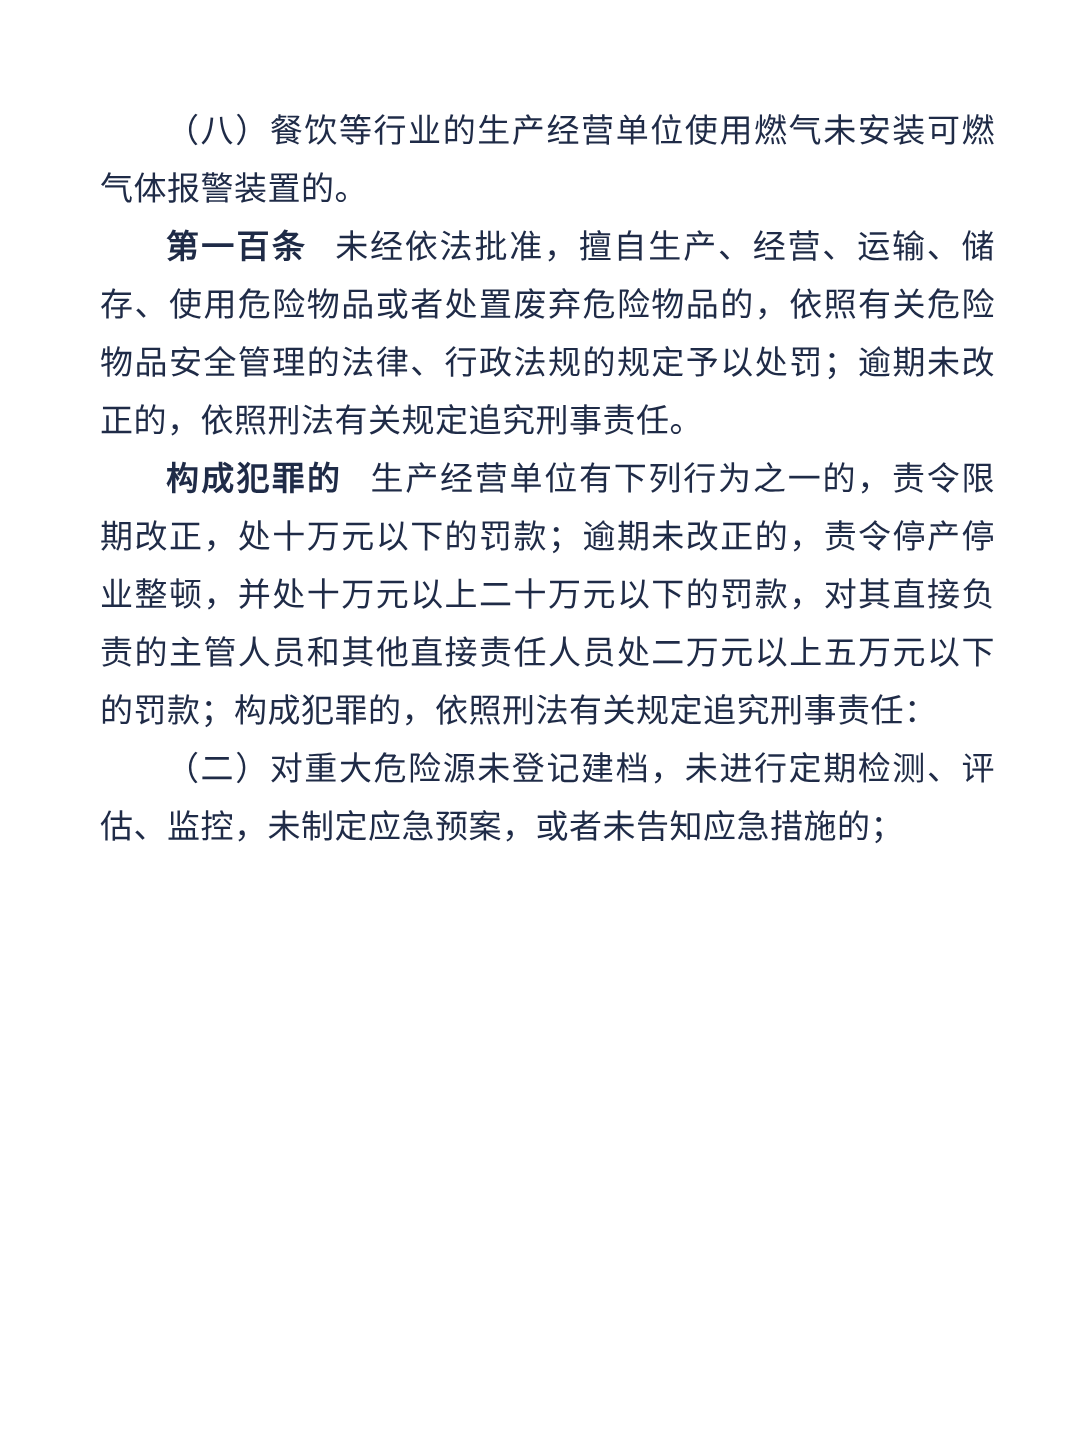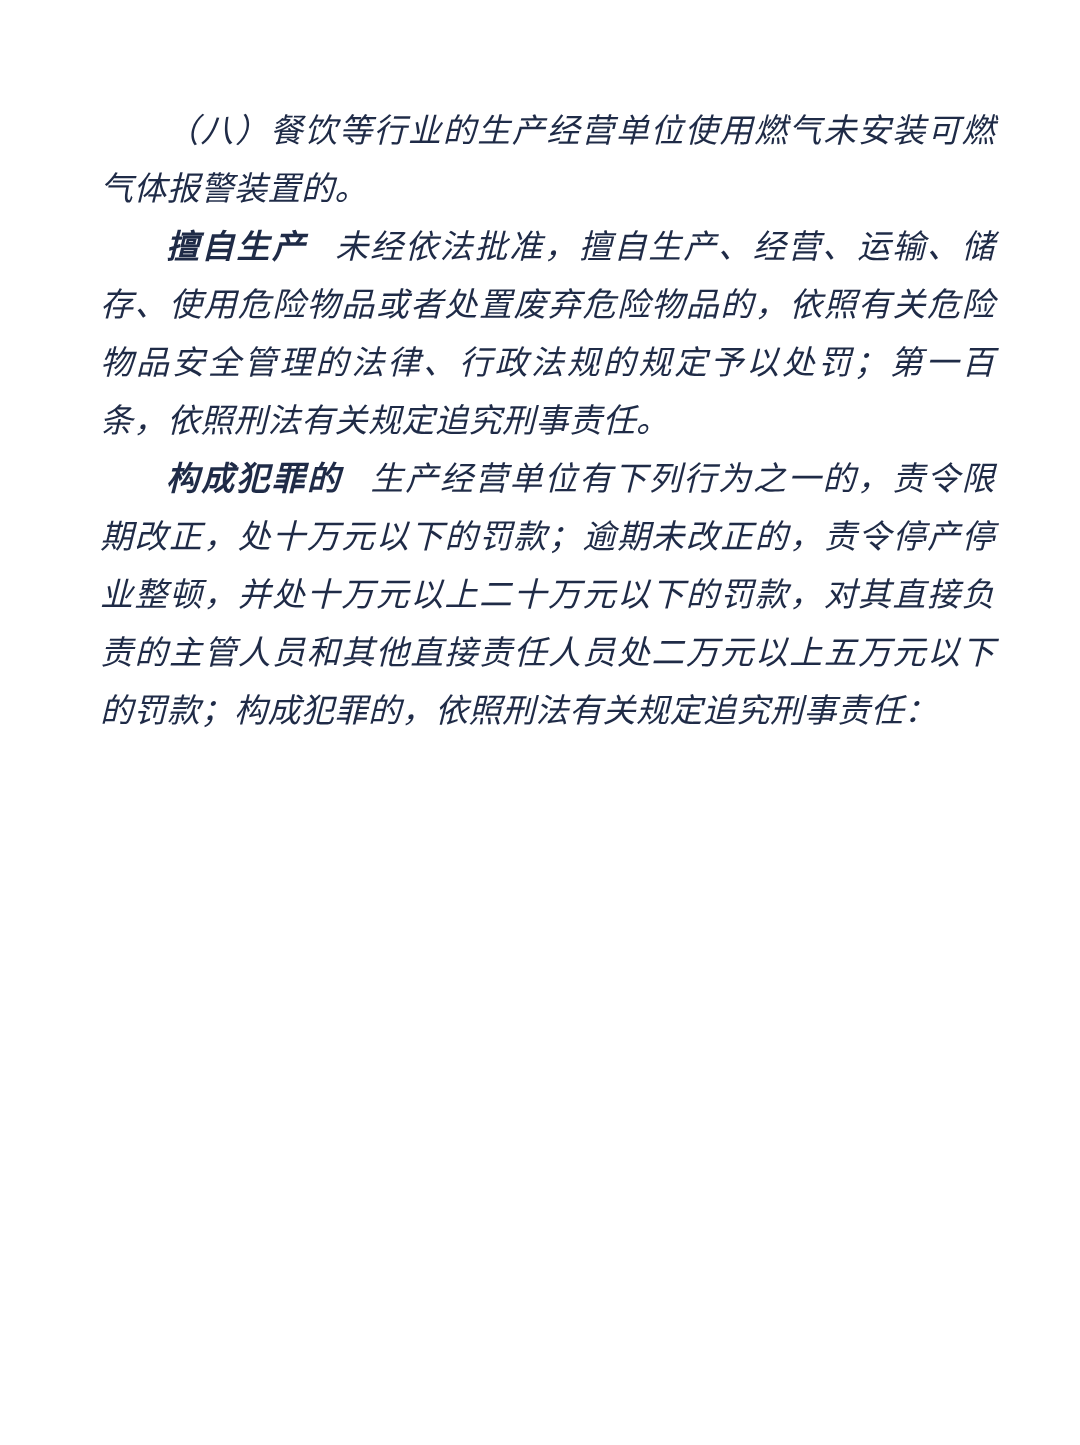--- a/index.html
+++ b/index.html
@@ -12,21 +12,20 @@
     background: #ffffff;
     font-family: "Liberation Serif", "DejaVu Serif", serif;
   }
   .page {
     box-sizing: border-box;
     width: 1080px;
     height: 1445px;
     padding: 102px 85px 0 100px;
     overflow: hidden;
     background: #ffffff;
-    font-style: italic;
   }
   .doc {
     width: 100%;
   }
   .para {
     margin: 0;
     padding: 0;
     font-size: 33px;
     line-height: 58px;
     color: #1f2b47;
@@ -40,16 +39,17 @@
     margin-right: 0.85em;
     letter-spacing: 1px;
   }
 </style>
 </head>
 <body>
 
 <div class="page">
   <main class="doc" id="doc-body" style="color: rgb(31, 43, 71);">
       <p class="para"><span>（八）餐饮等行业的生产经营单位使用燃气未安装可燃气体报警装置的。</span></p>
-      <p class="para"><span class="term">擅自生产</span><span>未经依法批准，擅自生产、经营、运输、储存、使用危险物品或者处置废弃危险物品的，依照有关危险物品安全管理的法律、行政法规的规定予以处罚；第一百条，依照刑法有关规定追究刑事责任。</span></p>
+      <p class="para"><span class="term">第一百条</span><span>未经依法批准，擅自生产、经营、运输、储存、使用危险物品或者处置废弃危险物品的，依照有关危险物品安全管理的法律、行政法规的规定予以处罚；逾期未改正的，依照刑法有关规定追究刑事责任。</span></p>
       <p class="para"><span class="term">构成犯罪的</span><span>生产经营单位有下列行为之一的，责令限期改正，处十万元以下的罚款；逾期未改正的，责令停产停业整顿，并处十万元以上二十万元以下的罚款，对其直接负责的主管人员和其他直接责任人员处二万元以上五万元以下的罚款；构成犯罪的，依照刑法有关规定追究刑事责任：</span></p>
+      <p class="para"><span>（二）对重大危险源未登记建档，未进行定期检测、评估、监控，未制定应急预案，或者未告知应急措施的；</span></p>
     </main>
 </div>
 
 </body></html>

